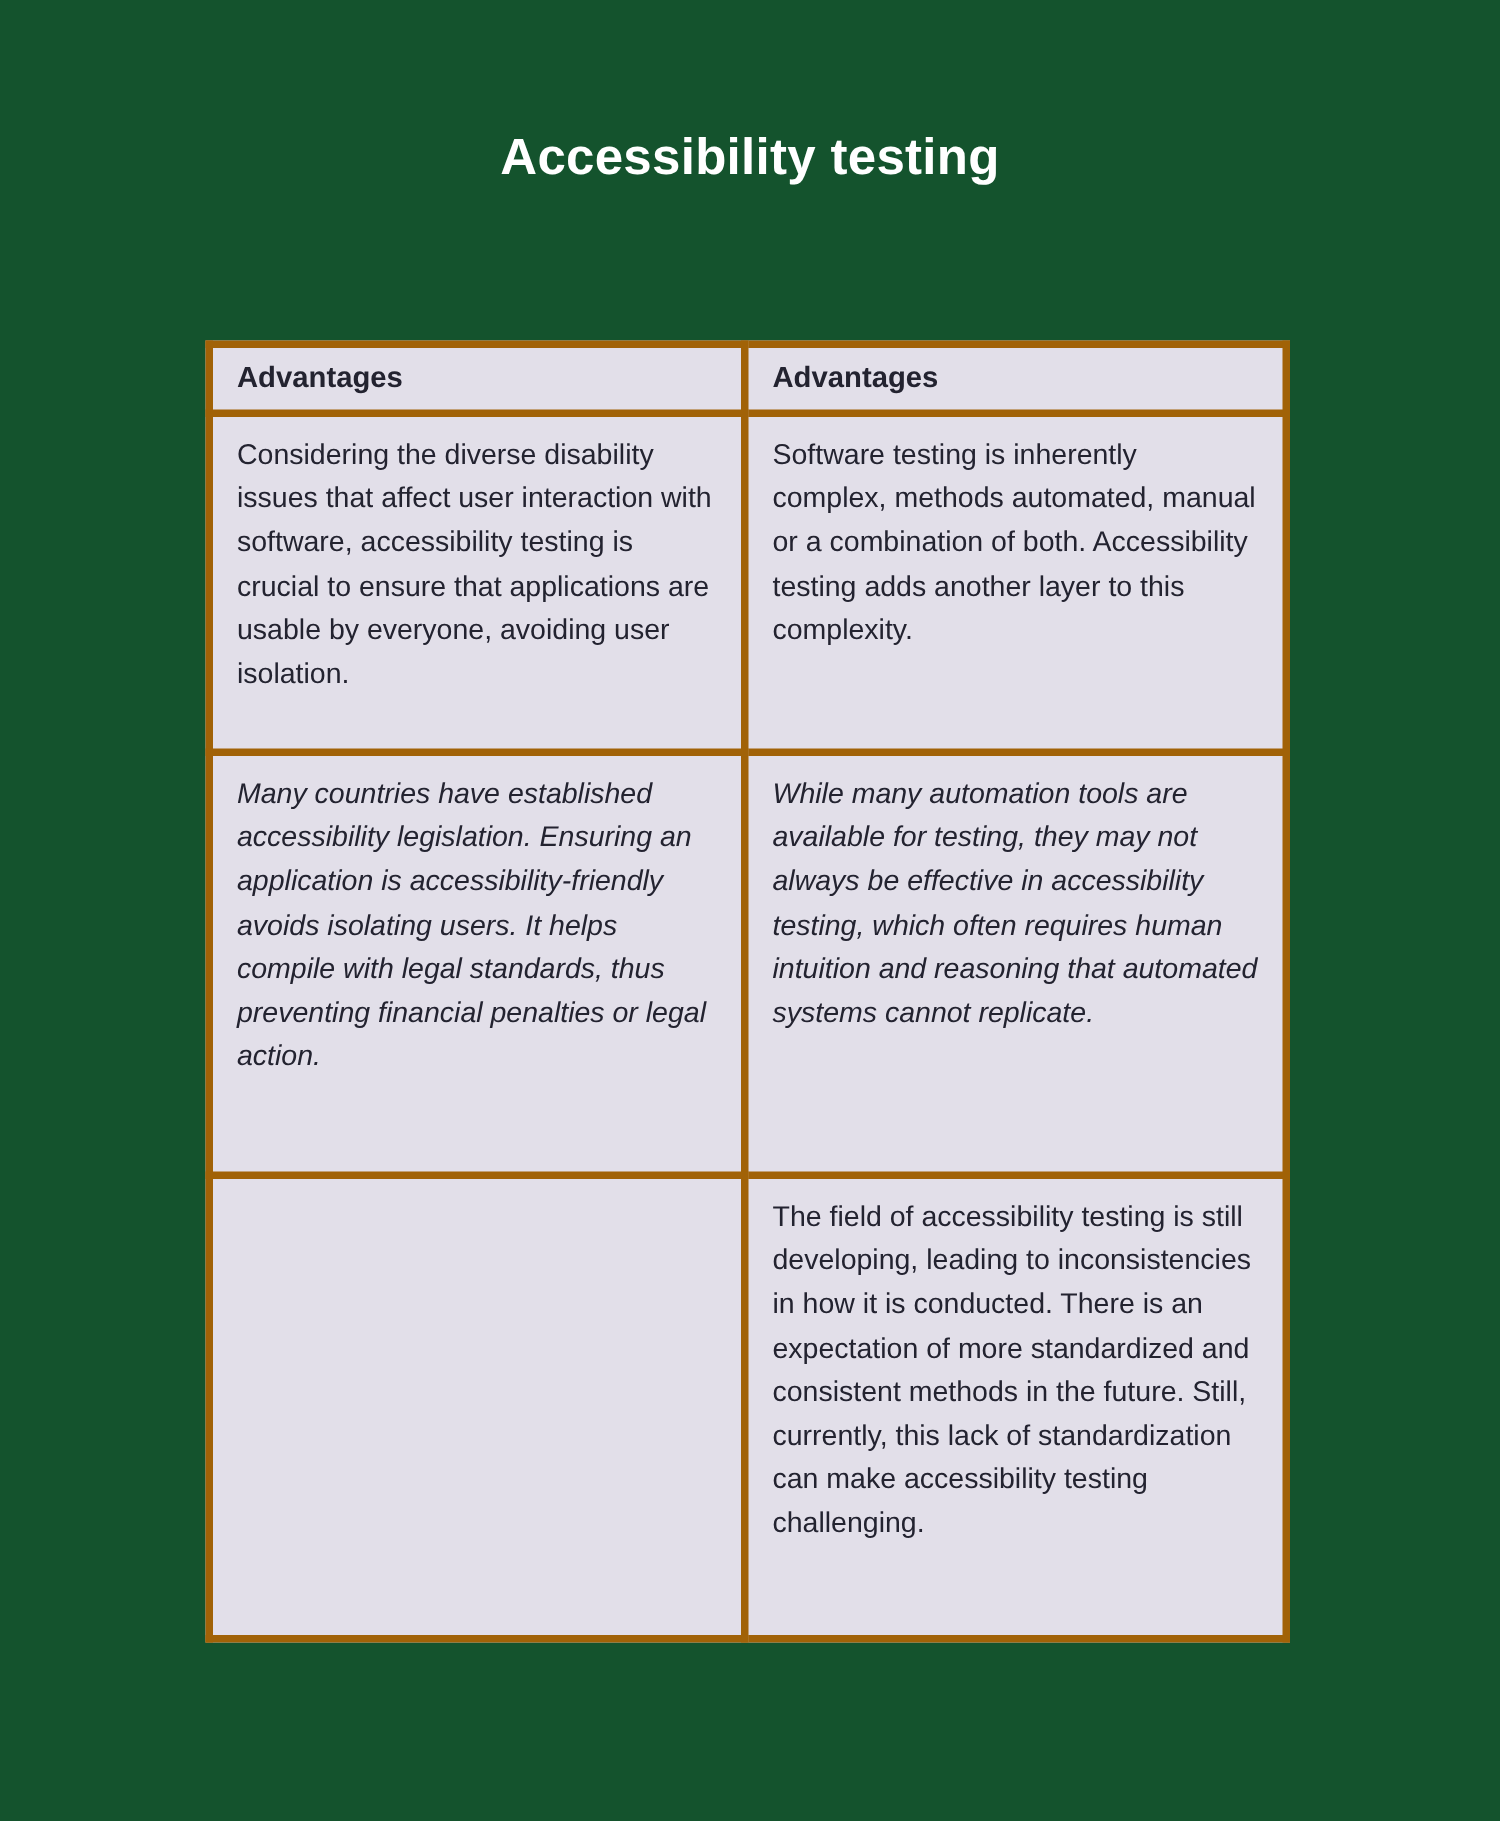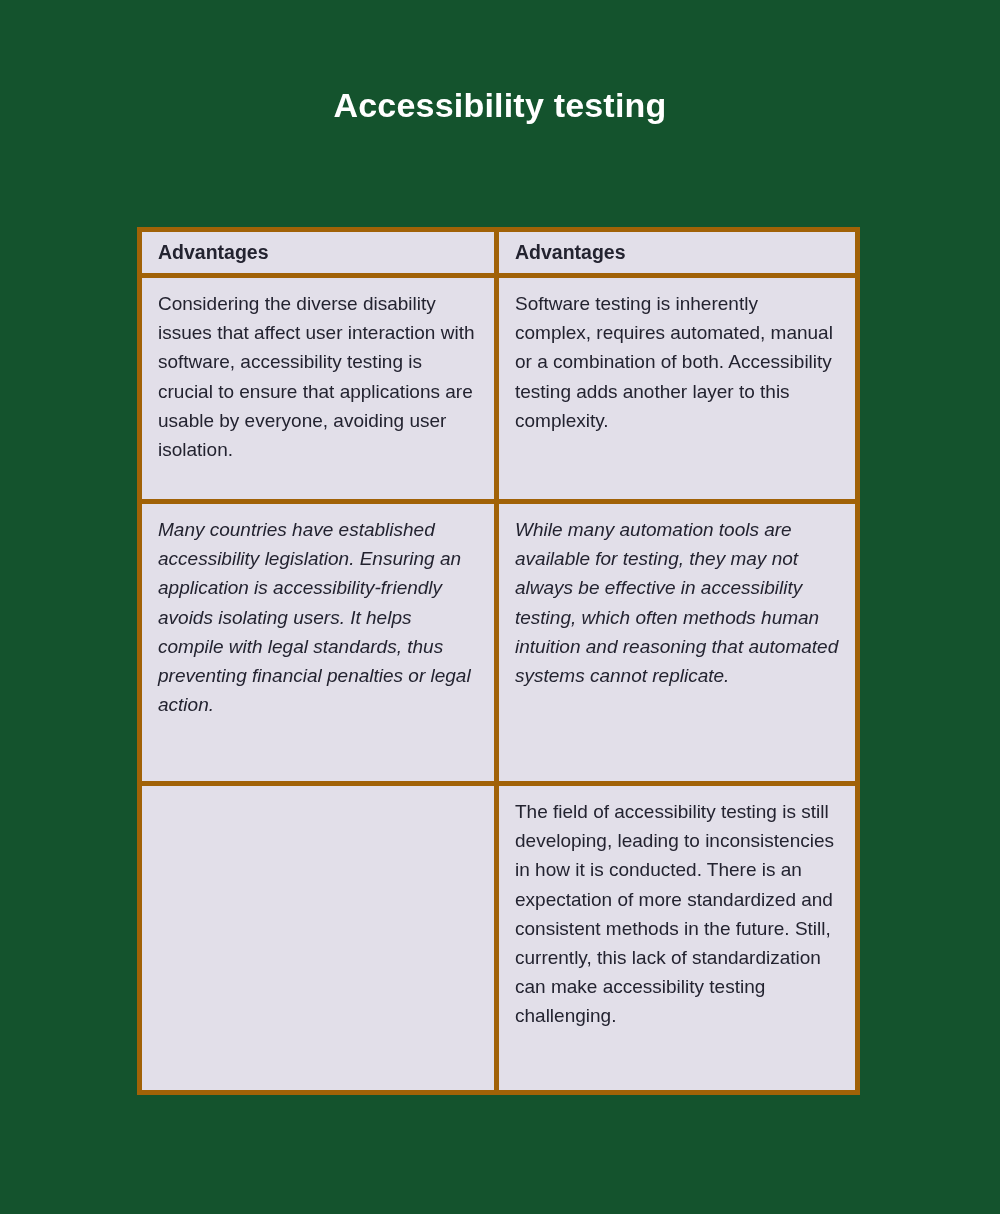--- a/index.html
+++ b/index.html
@@ -75,25 +75,25 @@
     </colgroup>
     <thead>
       <tr class="header-row">
         <th>Advantages</th>
         <th>Advantages</th>
       </tr>
     </thead>
     <tbody>
       <tr class="row-1">
         <td>Considering the diverse disability issues that affect user interaction with software, accessibility testing is crucial to ensure that applications are usable by everyone, avoiding user isolation.</td>
-        <td>Software testing is inherently complex, requires automated, manual or a combination of both. Accessibility testing adds another layer to this complexity.</td>
+        <td>Software testing is inherently complex, methods automated, manual or a combination of both. Accessibility testing adds another layer to this complexity.</td>
       </tr>
       <tr class="row-2">
         <td>Many countries have established accessibility legislation. Ensuring an application is accessibility-friendly avoids isolating users. It helps compile with legal standards, thus preventing financial penalties or legal action.</td>
-        <td>While many automation tools are available for testing, they may not always be effective in accessibility testing, which often methods human intuition and reasoning that automated systems cannot replicate.</td>
+        <td>While many automation tools are available for testing, they may not always be effective in accessibility testing, which often requires human intuition and reasoning that automated systems cannot replicate.</td>
       </tr>
       <tr class="row-3">
         <td></td>
         <td>The field of accessibility testing is still developing, leading to inconsistencies in how it is conducted. There is an expectation of more standardized and consistent methods in the future. Still, currently, this lack of standardization can make accessibility testing challenging.</td>
       </tr>
     </tbody>
   </table>
 
 </div>
 

